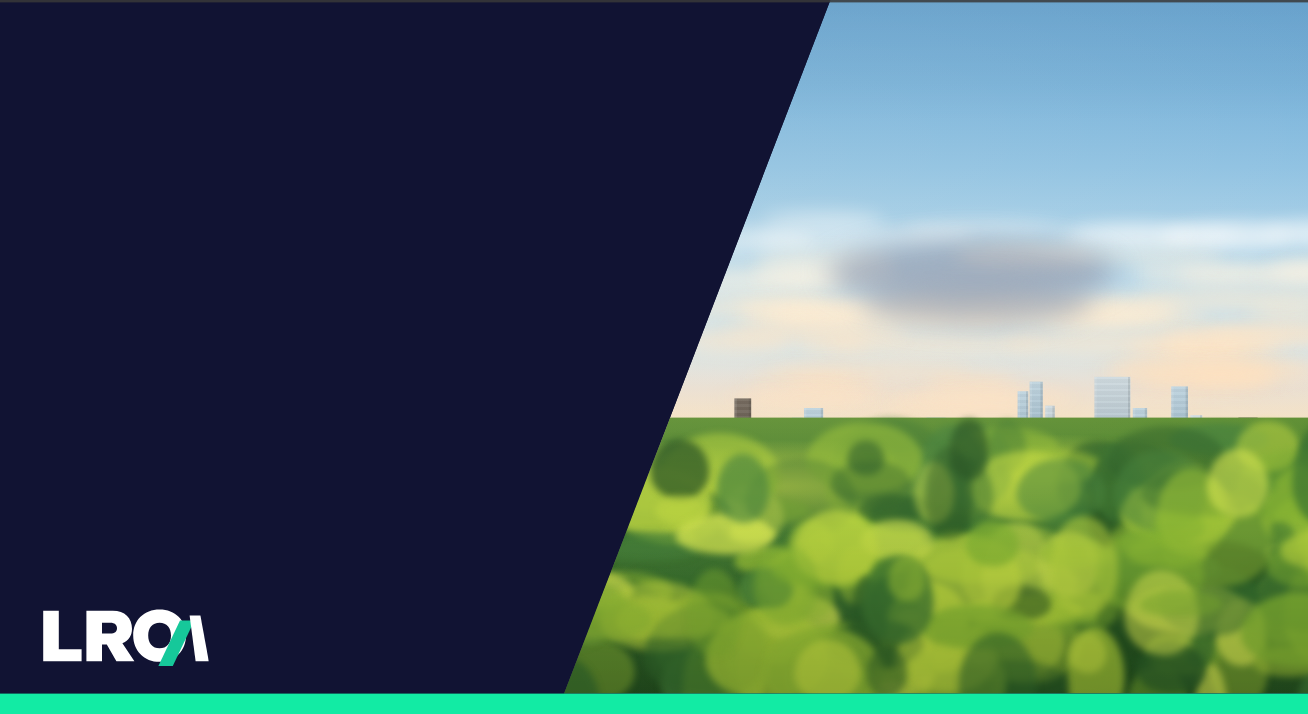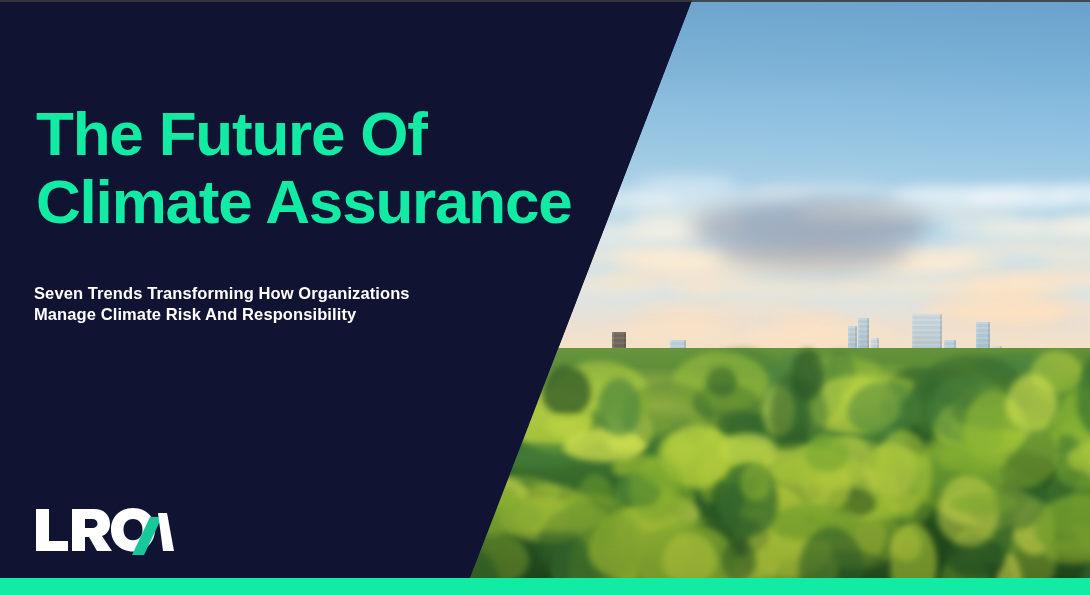--- a/index.html
+++ b/index.html
@@ -462,24 +462,20 @@
           <div class="blob" style="width: 51.7666px; height: 57.0919px; left: 1005.51px; top: 25.5233px; background: rgb(207, 224, 78); opacity: 0.63;"></div>
           <div class="blob" style="width: 31.5233px; height: 37.7256px; left: 739.825px; top: 115.131px; background: rgb(147, 187, 53); opacity: 0.59;"></div>
         </div>
 
       <div class="grade"></div>
     </div>
   </div>
 
   <div class="navy-panel"></div>
 
-  <h1 class="title">The Future Of
-Climate Assurance</h1>
-  <p class="subtitle">Seven Trends Transforming How Organizations
-Manage Climate Risk And Responsibility</p>
 
   <div class="logo" aria-label="LRQA">
     <svg viewBox="0 0 140 52" width="140" height="52">
 
       <path d="M2 6 L15 6 L15 38 L34 38 L34 48 L2 48 Z" fill="#ffffff"></path>
 
       <path d="M38 6 L60 6 C70 6 76 12 76 21 C76 27 73 31 68 33 L78 48 L63 48 L55 34 L51 34 L51 48 L38 48 Z
                M51 16 L51 25 L58 25 C61.5 25 63.5 23.2 63.5 20.5 C63.5 17.8 61.5 16 58 16 Z" fill="#ffffff"></path>
 
       <path d="M99 5 C112 5 121 14 121 26.5 C121 39 112 48.5 99 48.5 C86 48.5 77 39 77 26.5 C77 14 86 5 99 5 Z

